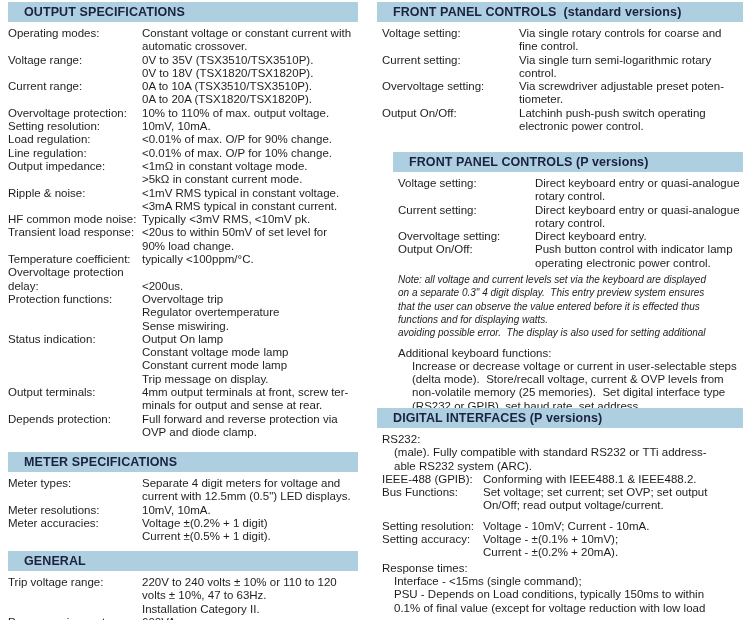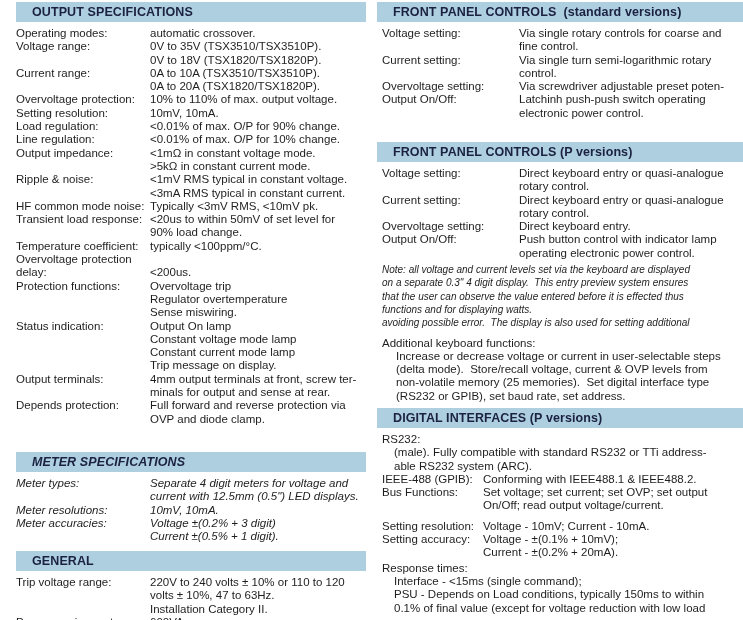--- a/index.html
+++ b/index.html
@@ -2,29 +2,29 @@
 <html><head>
 <meta charset="utf-8">
 <style>
   html,body{margin:0;padding:0;background:#ffffff;}
   .page{
     position:relative;width:743px;height:620px;overflow:hidden;background:#ffffff;
     font-family:"Liberation Sans","DejaVu Sans",sans-serif;
     font-size:11.5px;line-height:13.3px;color:#1e1e1e;
   }
   .col{position:absolute;top:0;height:620px;}
-  #col-left{left:16px;width:350px;}
+  #col-left{left:8px;width:350px;}
   #col-right{left:377px;width:366px;}
   .section{position:absolute;left:0;right:0;}
   
   #sec-output-specs{top:2px;}
-  #sec-meter-specs{top:452px;font-style:italic;}
+  #sec-meter-specs{top:452px;}
   #sec-general{top:551px;}
   #sec-fpc-standard{top:2px;}
-  #sec-fpc-p{top:142px;}
+  #sec-fpc-p{top:152px;margin-left:16px;}
   #sec-digital-interfaces{top:408px;}
   .band{height:20px;background:#aecfe0;}
   .band-title{
     display:block;font-weight:bold;font-size:12.5px;line-height:20px;
     padding-left:16px;color:#1b2140;white-space:pre;letter-spacing:.1px;
   }
   .blocks{margin-top:5px;}
   #col-right .blocks{padding-left:5px;}
   .blk{margin:0;}
   .row{display:flex;align-items:flex-start;}
@@ -48,20 +48,21 @@
       <div class="section" id="sec-output-specs">
         <div class="band">
           <span class="band-title">OUTPUT SPECIFICATIONS</span>
         </div>
         <div class="blocks">
           <div class="blk row">
             <div class="lbl">
               <div class="ln">Operating modes:</div>
             </div>
             <div class="val">
+              <div class="ln">Constant voltage or constant current with</div>
               <div class="ln">automatic crossover.</div>
             </div>
           </div>
           <div class="blk row">
             <div class="lbl">
               <div class="ln">Voltage range:</div>
             </div>
             <div class="val">
               <div class="ln">0V to 35V (TSX3510/TSX3510P).</div>
               <div class="ln">0V to 18V (TSX1820/TSX1820P).</div>
@@ -222,21 +223,21 @@
             </div>
             <div class="val">
               <div class="ln">10mV, 10mA.</div>
             </div>
           </div>
           <div class="blk row">
             <div class="lbl">
               <div class="ln">Meter accuracies:</div>
             </div>
             <div class="val">
-              <div class="ln">Voltage ±(0.2% + 3 digit)</div>
+              <div class="ln">Voltage ±(0.2% + 1 digit)</div>
               <div class="ln">Current ±(0.5% + 1 digit).</div>
             </div>
           </div>
         </div>
       </div>
       <div class="section" id="sec-general">
         <div class="band">
           <span class="band-title">GENERAL</span>
         </div>
         <div class="blocks">
@@ -284,20 +285,21 @@
               <div class="ln">Via single turn semi-logarithmic rotary</div>
               <div class="ln">control.</div>
             </div>
           </div>
           <div class="blk row">
             <div class="lbl">
               <div class="ln">Overvoltage setting:</div>
             </div>
             <div class="val">
               <div class="ln">Via screwdriver adjustable preset poten-</div>
+              <div class="ln">tiometer.</div>
             </div>
           </div>
           <div class="blk row">
             <div class="lbl">
               <div class="ln">Output On/Off:</div>
             </div>
             <div class="val">
               <div class="ln">Latchinh push-push switch operating</div>
               <div class="ln">electronic power control.</div>
             </div>

